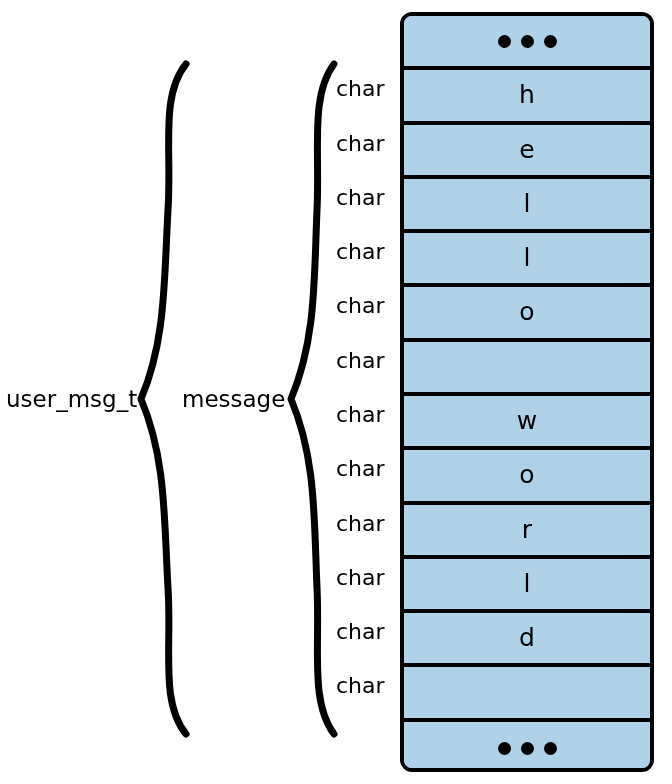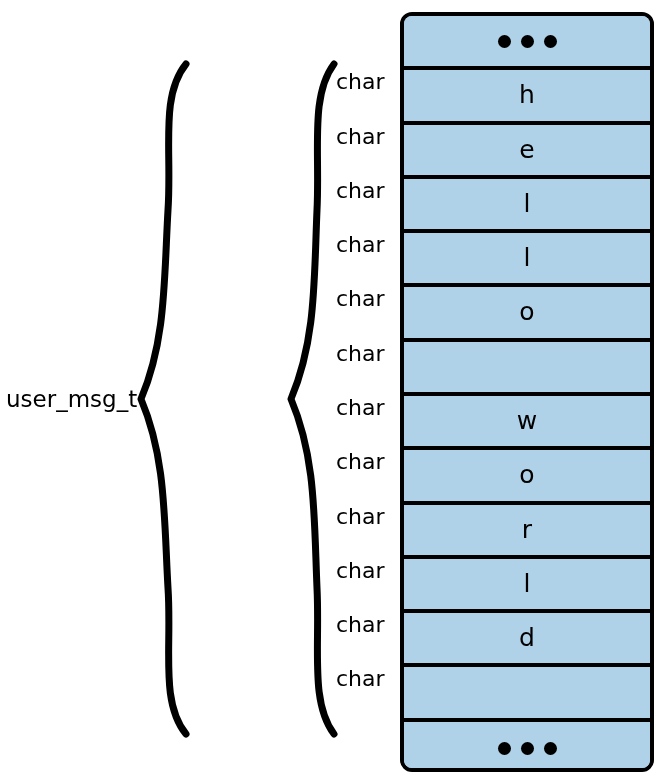--- a/index.html
+++ b/index.html
@@ -99,21 +99,21 @@
     width: 13px;
     height: 13px;
     border-radius: 50%;
     background: #000000;
   }
 
   
   #type-labels {
     position: absolute;
     left: 336px;
-    top: 1px;
+    top: 8px;
     width: 60px;
     height: 760px;
   }
   .type-label {
     position: absolute;
     left: 0;
     width: 60px;
     text-align: left;
     font-size: 22px;
     color: #000000;
@@ -122,20 +122,21 @@
     white-space: nowrap;
   }
 </style>
 </head>
 <body>
 
 <div id="diagram">
 
   <div class="outer-label">user_msg_t</div>
 
+  <div class="inner-label">message</div>
 
   <svg class="brace-svg" viewBox="0 0 672 784">
 
     <path d="M 186 64
              C 160 96, 172 150, 168 210
              C 164 280, 166 340, 141 399
              C 166 458, 164 518, 168 588
              C 172 648, 160 702, 186 734" fill="none" stroke="#000000" stroke-width="7" stroke-linecap="round" stroke-linejoin="round"></path>
 
     <path d="M 334 64

